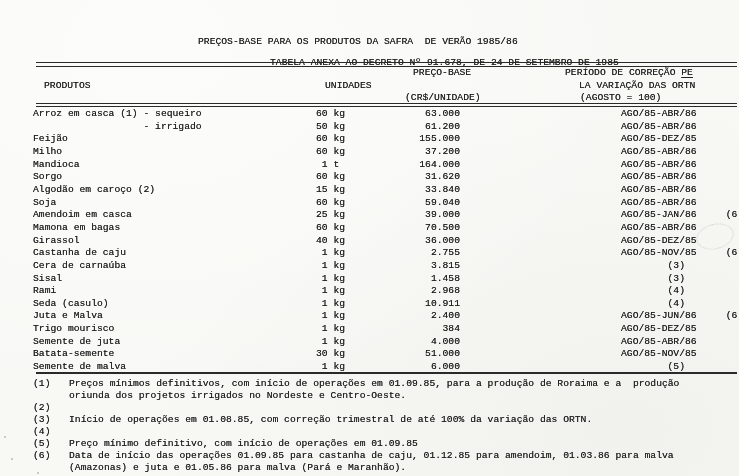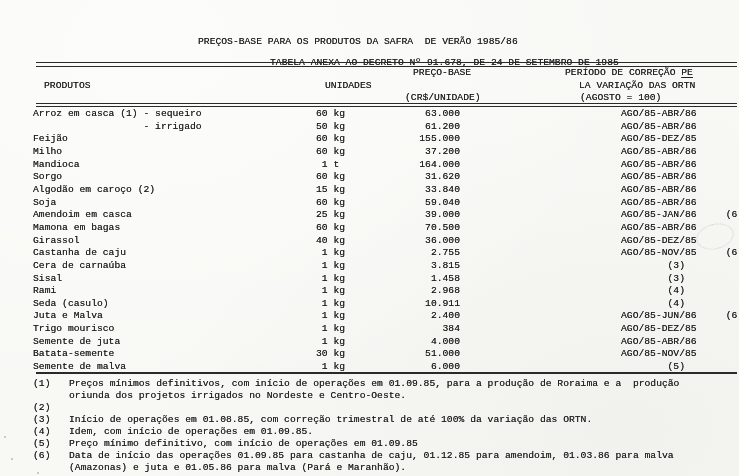--- a/index.html
+++ b/index.html
@@ -231,21 +231,20 @@
     <span class="fn-marker">(2)</span>
   </div>
 
   <div class="fn">
     <span class="fn-marker">(3)</span>
     <span class="fn-text">Início de operações em 01.08.85, com correção trimestral de até 100% da variação das ORTN.</span>
   </div>
 
   <div class="fn">
     <span class="fn-marker">(4)</span>
-    <span class="fn-text">Idem, com início de operações em 01.09.85.</span>
   </div>
 
   <div class="fn">
     <span class="fn-marker">(5)</span>
     <span class="fn-text">Preço mínimo definitivo, com início de operações em 01.09.85</span>
   </div>
 
   <div class="fn">
     <span class="fn-marker">(6)</span>
     <span class="fn-text">Data de início das operações 01.09.85 para castanha de caju, 01.12.85 para amendoim, 01.03.86 para malva

